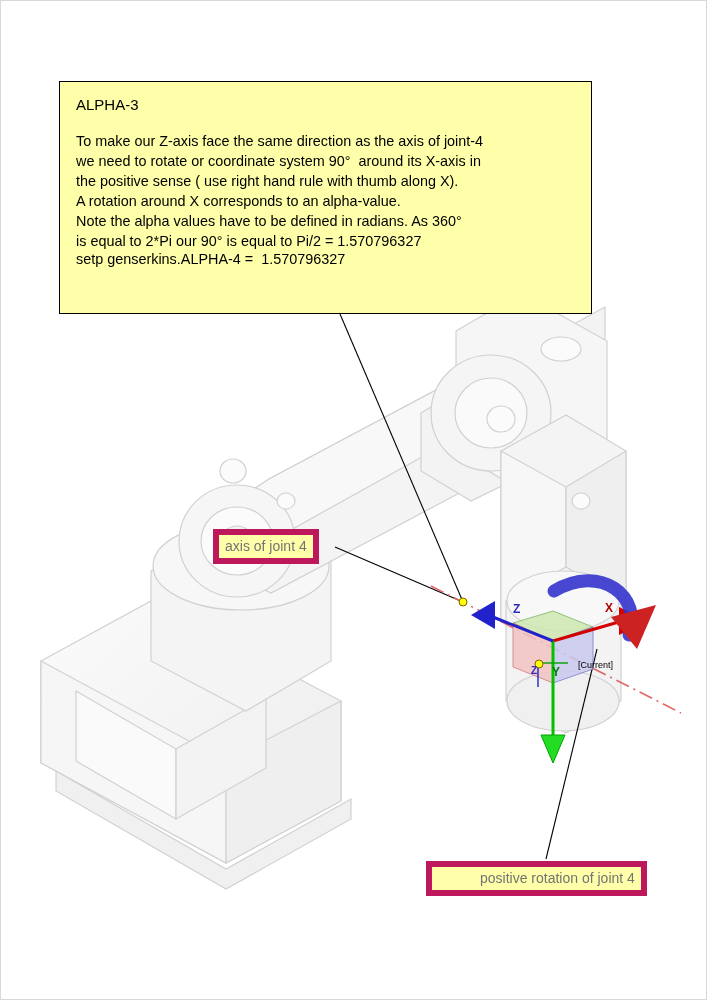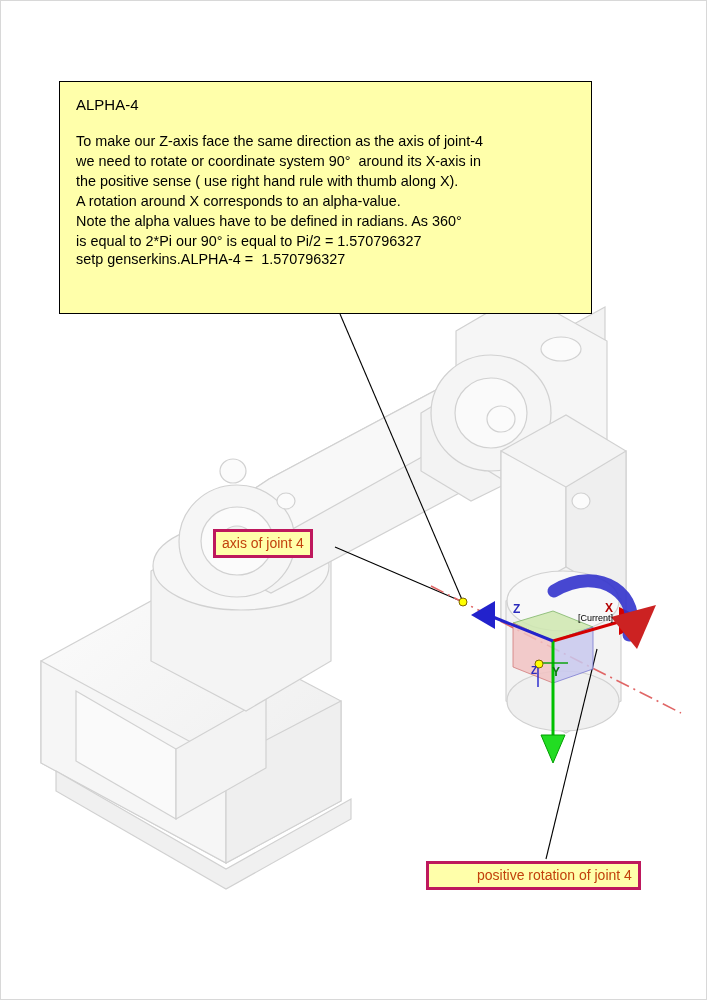--- a/index.html
+++ b/index.html
@@ -55,24 +55,24 @@
     white-space: pre;
   }
   #alpha-note .note-setp {
     font-size: 14.4px;
     white-space: pre;
   }
 
   .label-box {
     position: absolute;
     background: #ffffaa;
-    border: 3px solid #be185d;
+    border: 6px solid #be185d;
     box-sizing: border-box;
     font-size: 14px;
-    color: #c2410c;
+    color: #737373;
     padding: 3px 6px 4px 6px;
     white-space: nowrap;
   }
   #label-axis-joint4 {
     left: 212px;
     top: 528px;
   }
   #label-positive-rotation {
     left: 425px;
     top: 860px;
@@ -207,24 +207,24 @@
     <path d="M610 616 L655 604 L636 648 Z" fill="#cc2222"></path>
 
     <circle cx="462" cy="601" r="4" fill="#ffff00" stroke="#806600" stroke-width="1"></circle>
     <circle cx="538" cy="663" r="4" fill="#ffff00" stroke="#806600" stroke-width="1"></circle>
   </svg>
 
   <span class="axis-letter" style="left:512px; top:601px;">Z</span>
   <span class="axis-letter x-letter" style="left:604px; top:600px;">X</span>
   <span class="axis-letter y-letter" style="left:551px; top:664px;">Y</span>
   <span class="axis-letter" style="left:530px; top:664px; font-size:10px;">Z</span>
-  <span class="current-tag" style="left:577px; top:612px;">[Current]</span>
+  <span class="current-tag" style="left:577px; top:659px;">[Current]</span>
 
   <div class="callout" id="alpha-note">
-    <div class="note-title">ALPHA-4</div>
+    <div class="note-title">ALPHA-3</div>
     <div class="note-body">To make our Z-axis face the same direction as the axis of joint-4
 we need to rotate or coordinate system 90°  around its X-axis in
 the positive sense ( use right hand rule with thumb along X).
 A rotation around X corresponds to an alpha-value.
 Note the alpha values have to be defined in radians. As 360°
 is equal to 2*Pi our 90° is equal to Pi/2 = 1.570796327</div>
     <div class="note-setp">setp genserkins.ALPHA-4 =  1.570796327</div>
   </div>
 
   <div class="label-box" id="label-axis-joint4">axis of joint 4</div>

